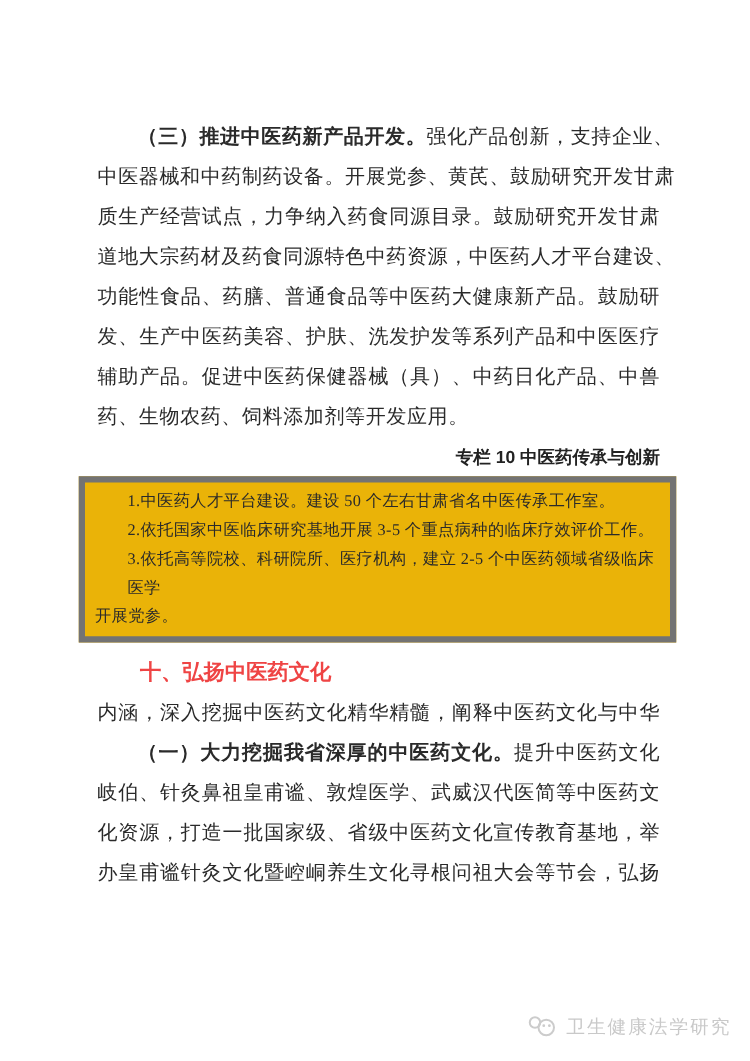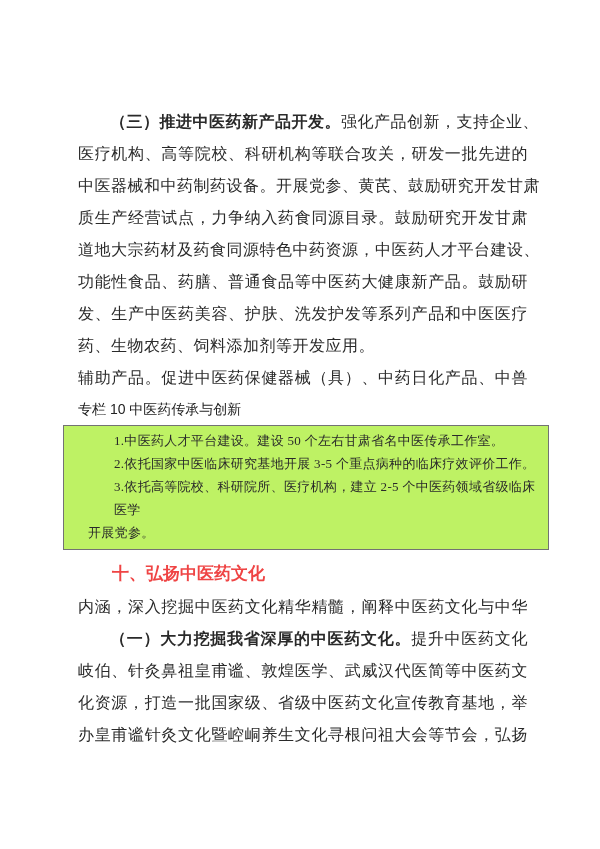--- a/index.html
+++ b/index.html
@@ -12,21 +12,21 @@
     width: 600px;
     height: 849px;
     background: #ffffff;
     overflow: hidden;
     font-family: "Liberation Serif", "DejaVu Serif", serif;
     color: #2a2a2a;
   }
   .doc {
     position: absolute;
     left: 78px;
-    top: 106px;
+    top: 94px;
     width: 450px;
   }
   
   .bline {
     font-size: 16px;
     line-height: 32px;
     letter-spacing: 0.5px;
     text-align: justify;
     text-align-last: justify;
     white-space: nowrap;
@@ -37,33 +37,33 @@
   }
   .bline.last {
     text-align-last: left;
   }
   .bline b {
     font-weight: bold;
   }
   .column-title {
     margin-top: 5px;
     font-family: "Liberation Sans", "DejaVu Sans", sans-serif;
-    font-weight: normal;
+    font-weight: bold;
     font-size: 14px;
     line-height: 20px;
-    text-align: left;
+    text-align: right;
     color: #222222;
   }
   .column-box {
     margin-top: 6px;
     margin-left: -15px;
     width: 452px;
-    border: 1px solid #737373;
-    padding: 3px 8px 5px 24px;
-    background: #bef264;
+    border: 5px solid #737373;
+    padding: 3px 8px 5px 8px;
+    background: #eab308;
   }
   .box-line {
     font-size: 13px;
     line-height: 23px;
     letter-spacing: 0.3px;
     color: #2a2a2a;
     text-align: left;
   }
   .box-line.indent {
     padding-left: 2em;
@@ -99,28 +99,27 @@
 </style>
 </head>
 <body>
 
 <div class="page">
 
   <div class="doc">
 
     <div>
       <div class="bline first"><b>（三）推进中医药新产品开发。</b><span>强化产品创新，支持企业、</span></div>
-      <div class="bline">医疗机构、高等院校、科研机构等联合攻关，研发一批先进的</div>
       <div class="bline">中医器械和中药制药设备。开展党参、黄芪、鼓励研究开发甘肃</div>
       <div class="bline">质生产经营试点，力争纳入药食同源目录。鼓励研究开发甘肃</div>
       <div class="bline">道地大宗药材及药食同源特色中药资源，中医药人才平台建设、</div>
       <div class="bline">功能性食品、药膳、普通食品等中医药大健康新产品。鼓励研</div>
       <div class="bline">发、生产中医药美容、护肤、洗发护发等系列产品和中医医疗</div>
+      <div class="bline">辅助产品。促进中医药保健器械（具）、中药日化产品、中兽</div>
       <div class="bline last">药、生物农药、饲料添加剂等开发应用。</div>
-      <div class="bline">辅助产品。促进中医药保健器械（具）、中药日化产品、中兽</div>
     </div>
 
     <div class="column-title">专栏 10 中医药传承与创新</div>
     <div class="column-box">
       <div class="box-line indent">1.中医药人才平台建设。建设 50 个左右甘肃省名中医传承工作室。</div>
       <div class="box-line indent">2.依托国家中医临床研究基地开展 3-5 个重点病种的临床疗效评价工作。</div>
       <div class="box-line indent">3.依托高等院校、科研院所、医疗机构，建立 2-5 个中医药领域省级临床医学</div>
       <div class="box-line">开展党参。</div>
     </div>
 
@@ -129,14 +128,25 @@
     <div class="para2">
       <div class="bline">内涵，深入挖掘中医药文化精华精髓，阐释中医药文化与中华</div>
       <div class="bline first"><b>（一）大力挖掘我省深厚的中医药文化。</b><span>提升中医药文化</span></div>
       <div class="bline">岐伯、针灸鼻祖皇甫谧、敦煌医学、武威汉代医简等中医药文</div>
       <div class="bline">化资源，打造一批国家级、省级中医药文化宣传教育基地，举</div>
       <div class="bline">办皇甫谧针灸文化暨崆峒养生文化寻根问祖大会等节会，弘扬</div>
     </div>
 
   </div>
 
+  <div class="footer-mark">
+    <span>
+      <svg width="26" height="20" viewBox="0 0 26 20" fill="none" xmlns="http://www.w3.org/2000/svg">
+        <circle cx="6" cy="7" r="4.2" stroke="#cccccc" stroke-width="1.6"></circle>
+        <circle cx="15" cy="11" r="6.2" stroke="#cccccc" stroke-width="1.6"></circle>
+        <circle cx="13" cy="9.5" r="1.1" fill="#cccccc"></circle>
+        <circle cx="17.5" cy="9.5" r="1.1" fill="#cccccc"></circle>
+      </svg>
+    </span>
+    <span>卫生健康法学研究</span>
+  </div>
 
 </div>
 
 </body></html>

